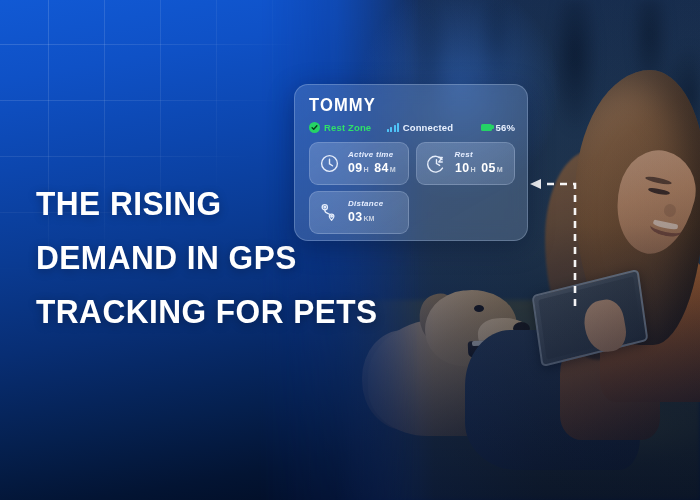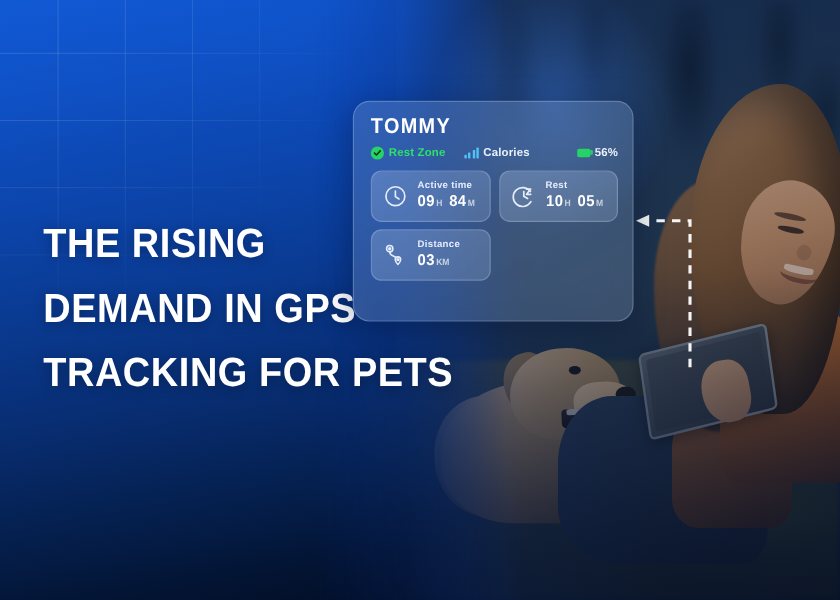--- a/index.html
+++ b/index.html
@@ -250,21 +250,21 @@
     letter-spacing:.5px;
     text-transform:uppercase;
     transform:scaleX(.93);
     transform-origin:left center;
     text-shadow:0 2px 10px rgba(0,0,0,.30);
   }
   .headline .ln { display:block; white-space:nowrap; }
 
   
   .dash {
-    position:absolute; left:294px; top:84px; width:234px; height:184px;
+    position:absolute; left:294px; top:84px; width:234px; height:157px;
     border-radius:14px;
     background:linear-gradient(150deg, rgba(116,150,205,.34) 0%, rgba(132,162,206,.30) 45%, rgba(150,176,212,.26) 100%);
     border:1px solid rgba(210,226,248,.26);
     -webkit-backdrop-filter:blur(9px);
             backdrop-filter:blur(9px);
     box-shadow:0 6px 26px rgba(2,14,44,.35);
     padding:11px 12px 12px 14px;
   }
   .dash-title {
     color:#ffffff;
@@ -326,20 +326,21 @@
     display:flex; align-items:center; gap:8px;
     padding:6px 7px 6px 9px;
     min-height:43px;
   }
   .tile-ic { flex:0 0 auto; width:21px; height:21px; color:#eef4ff; opacity:.95; }
   .tile-ic svg { display:block; width:21px; height:21px; }
   .tile-txt { display:flex; flex-direction:column; gap:1px; min-width:0; }
   .tile-label {
     font-size:8px; font-weight:700; letter-spacing:.25px;
     color:#e6eeff;
+    font-style:italic;
   }
   .tile-value {
     font-size:13px; font-weight:700; letter-spacing:.4px;
     color:#ffffff; white-space:nowrap; line-height:15px;
     transform:scaleX(.95); transform-origin:left center;
   }
   .tile-value .u {
     font-size:7.5px; font-weight:600; opacity:.68; margin-left:1px; letter-spacing:0;
   }
   .tile-value .gap { display:inline-block; width:6px; }
@@ -420,21 +421,21 @@
         <span class="st-label green">Rest Zone</span>
       </div>
 
       <div class="st">
         <span class="sig-ic">
           <i></i>
             <i></i>
             <i></i>
             <i></i>
         </span>
-        <span class="st-label">Calories</span>
+        <span class="st-label">Connected</span>
       </div>
 
       <div class="st">
         <span class="bat-ic"></span>
         <span class="st-label">56%</span>
       </div>
 
     </div>
 
     <div class="tiles">

